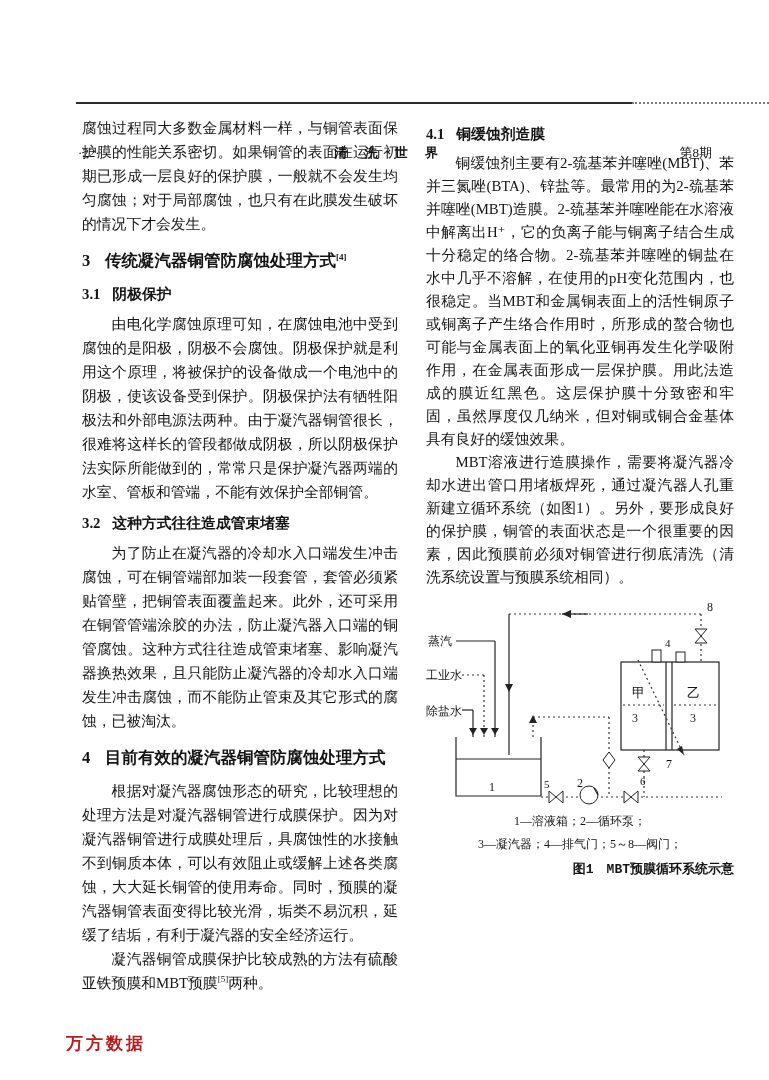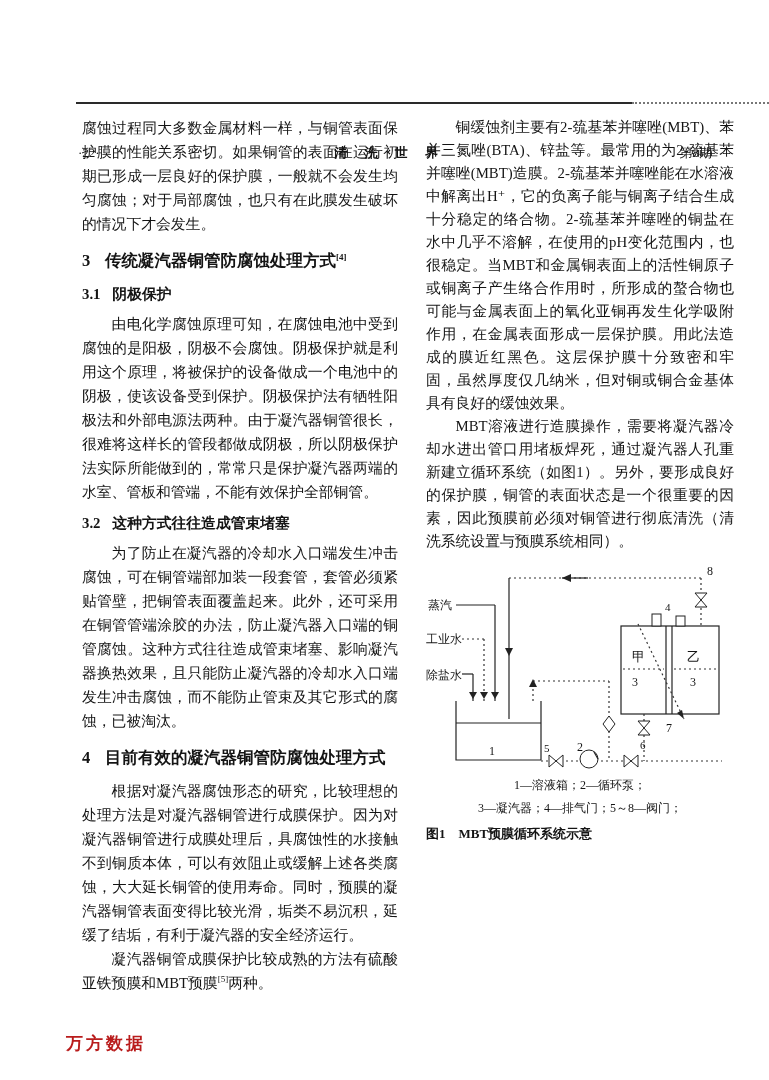--- a/index.html
+++ b/index.html
@@ -20,21 +20,21 @@
   p.body{margin:0;text-indent:2em;}
   .h-sec{font-size:16.5px;font-weight:bold;margin:12px 0 8px 0;line-height:26px;}
   .h-sec .sec-num{margin-right:0.9em;}
   .h-sub{font-size:14.8px;font-weight:bold;margin:7px 0 6px 0;}
   .h-sub .sec-num{margin-right:0.8em;}
   sup.ref{font-size:9px;vertical-align:super;line-height:0;}
 
   .figure-block{margin:8px 0 6px 0;text-align:center;text-indent:0;}
   .figure-block svg{display:block;margin:0 auto;}
   .fig-caption{font-size:12px;line-height:21px;text-align:center;text-indent:0;margin:2px 0 0 0;}
-  .fig-title{font-size:13px;font-weight:bold;text-align:left;text-indent:0;margin:3px 0 6px 0;}
+  .fig-title{font-size:13px;font-weight:bold;text-align:right;text-indent:0;margin:3px 0 6px 0;font-family:Liberation Mono, monospace;}
 
   .watermark{position:absolute;left:66px;top:1032px;font-size:17px;color:#b91c1c;letter-spacing:3px;font-weight:bold;
     font-family:"Liberation Sans","DejaVu Sans",sans-serif;}
 
   svg text{font-family:"Liberation Serif","DejaVu Serif",serif;fill:#141414;}
   .ln{stroke:#222;stroke-width:1.2;fill:none;}
   .lnd{stroke:#333;stroke-width:1.2;fill:none;stroke-dasharray:2,3;}
   .valve{fill:#fff;stroke:#222;stroke-width:1;}
 </style>
 </head>
@@ -68,20 +68,23 @@
     <p class="body">为了防止在凝汽器的冷却水入口端发生冲击腐蚀，可在铜管端部加装一段套管，套管必须紧贴管壁，把铜管表面覆盖起来。此外，还可采用在铜管管端涂胶的办法，防止凝汽器入口端的铜管腐蚀。这种方式往往造成管束堵塞、影响凝汽器换热效果，且只能防止凝汽器的冷却水入口端发生冲击腐蚀，而不能防止管束及其它形式的腐蚀，已被淘汰。</p>
 
     <div class="h-sec">
       <span class="sec-num">4</span><span>目前有效的凝汽器铜管防腐蚀处理方式</span>
     </div>
     <p class="body">根据对凝汽器腐蚀形态的研究，比较理想的处理方法是对凝汽器铜管进行成膜保护。因为对凝汽器铜管进行成膜处理后，具腐蚀性的水接触不到铜质本体，可以有效阻止或缓解上述各类腐蚀，大大延长铜管的使用寿命。同时，预膜的凝汽器铜管表面变得比较光滑，垢类不易沉积，延缓了结垢，有利于凝汽器的安全经济运行。</p>
     <p class="body"><span>凝汽器铜管成膜保护比较成熟的方法有硫酸亚铁预膜和MBT预膜</span><sup class="ref">[5]</sup><span>两种。</span></p>
   </div>
 
   <div class="col col-right">
+    <div class="h-sub">
+      <span class="sec-num">4.1</span><span>铜缓蚀剂造膜</span>
+    </div>
     <p class="body">铜缓蚀剂主要有2-巯基苯并噻唑(MBT)、苯并三氮唑(BTA)、锌盐等。最常用的为2-巯基苯并噻唑(MBT)造膜。2-巯基苯并噻唑能在水溶液中解离出H⁺，它的负离子能与铜离子结合生成十分稳定的络合物。2-巯基苯并噻唑的铜盐在水中几乎不溶解，在使用的pH变化范围内，也很稳定。当MBT和金属铜表面上的活性铜原子或铜离子产生络合作用时，所形成的螯合物也可能与金属表面上的氧化亚铜再发生化学吸附作用，在金属表面形成一层保护膜。用此法造成的膜近红黑色。这层保护膜十分致密和牢固，虽然厚度仅几纳米，但对铜或铜合金基体具有良好的缓蚀效果。</p>
     <p class="body">MBT溶液进行造膜操作，需要将凝汽器冷却水进出管口用堵板焊死，通过凝汽器人孔重新建立循环系统（如图1）。另外，要形成良好的保护膜，铜管的表面状态是一个很重要的因素，因此预膜前必须对铜管进行彻底清洗（清洗系统设置与预膜系统相同）。</p>
 
     <div class="figure-block">
       <svg width="308" height="212" viewBox="0 0 308 212">
 
         <polyline class="lnd" points="83,17 275,17"></polyline>
         <polyline class="ln" points="136,17 162,17"></polyline>
         <polygon points="136,17 145,13 145,21" fill="#222"></polygon>
         <text x="281" y="14" font-size="12">8</text>

